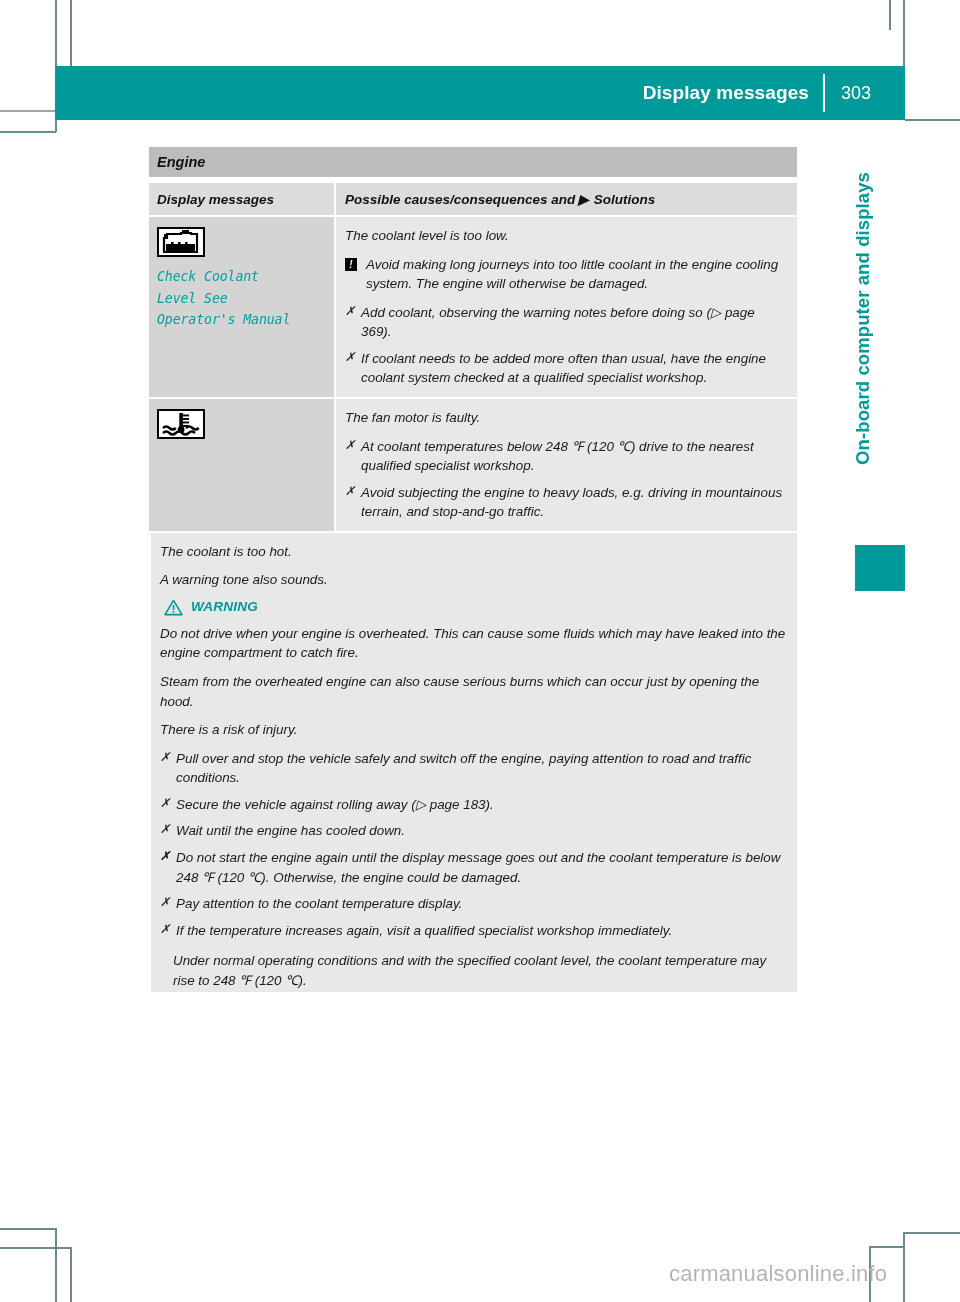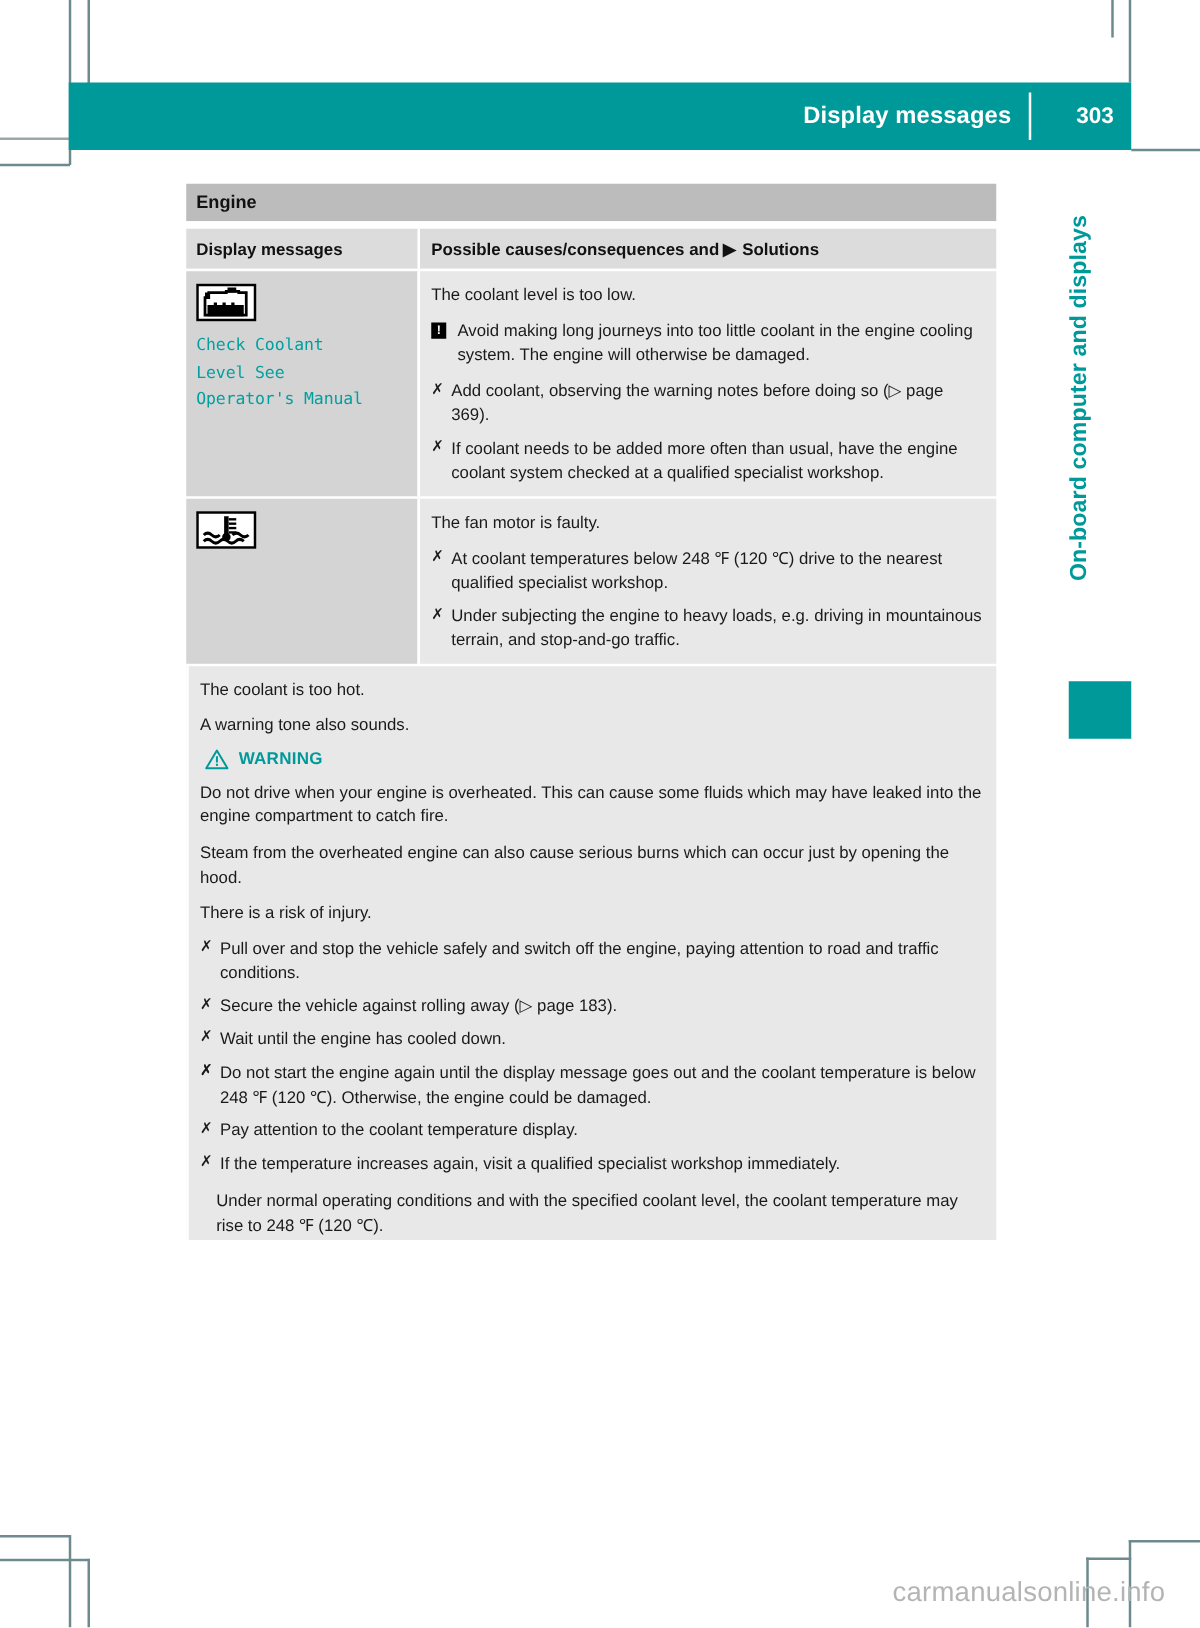--- a/index.html
+++ b/index.html
@@ -47,26 +47,26 @@
   .header-divider {
     position: absolute;
     right: 80px;
     top: 8px;
     bottom: 8px;
     width: 2px;
     background: #ffffff;
   }
   .header-pageno {
     position: absolute;
-    right: 14px;
+    right: 34px;
     top: 50%;
     transform: translateY(-50%);
     color: #ffffff;
     font-size: 18px;
-    font-weight: bold;
+    font-weight: normal;
   }
 
   
   .side-chapter {
     position: absolute;
     left: 846px;
     top: 172px;
     width: 34px;
     height: 380px;
     display: flex;
@@ -90,20 +90,21 @@
     height: 46px;
     background: #009999;
   }
 
   
   .table {
     position: absolute;
     left: 149px;
     top: 147px;
     width: 648px;
+    font-style: italic;
   }
   .section-head {
     background: #bcbcbc;
     height: 30px;
     display: flex;
     align-items: center;
     padding-left: 8px;
     box-sizing: border-box;
     font-size: 14.5px;
     font-weight: bold;
@@ -244,21 +245,21 @@
   .warn-head .wlabel {
     color: #009999;
     font-size: 13.6px;
     font-weight: bold;
     letter-spacing: 0.2px;
   }
 
   
   .watermark {
     position: absolute;
-    left: 714px;
+    left: 669px;
     top: 1261px;
     font-size: 22px;
     color: #b4b4b4;
     letter-spacing: 0.2px;
     font-family: "Liberation Sans", sans-serif;
   }
 </style>
 </head>
 <body>
 
@@ -368,21 +369,21 @@
     <div class="c2">
       <p class="p">The fan motor is faulty.</p>
 
       <div class="bullet">
         <span class="marker">✗</span>
         <span>At coolant temperatures below 248 ℉ (120 ℃) drive to the nearest qualified specialist workshop.</span>
       </div>
 
       <div class="bullet">
         <span class="marker">✗</span>
-        <span>Under subjecting the engine to heavy loads, e.g. driving in mountainous terrain, and stop-and-go traffic.</span>
+        <span>Avoid subjecting the engine to heavy loads, e.g. driving in mountainous terrain, and stop-and-go traffic.</span>
       </div>
     </div>
   </div>
 
   <div class="row">
     <div class="c2">
       <p class="p">The coolant is too hot.</p>
       <p class="p">A warning tone also sounds.</p>
 
       <div class="warn-head">

